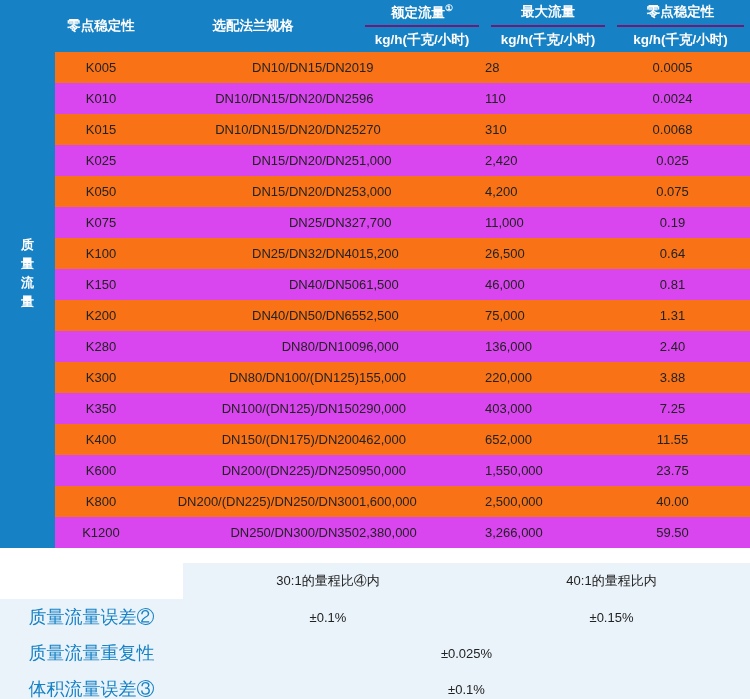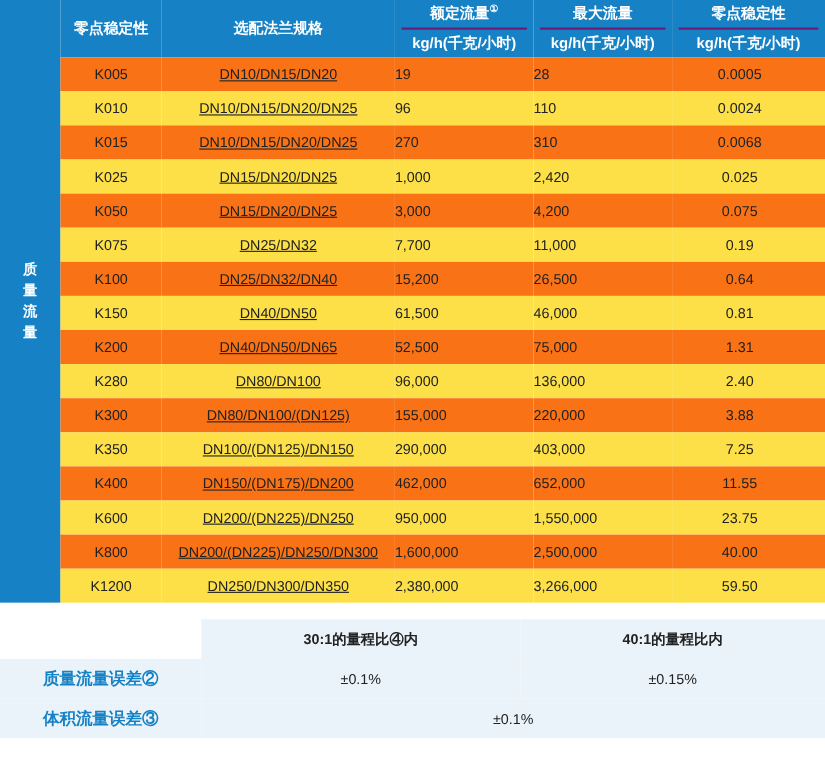--- a/index.html
+++ b/index.html
@@ -74,31 +74,30 @@
 
   
   td.c {
     height: 31px;
     vertical-align: middle;
     font-size: 13px;
     color: #222;
     border-bottom: 1px solid #ffffff;
   }
   tr.odd td.c { background: #f97316; }
-  tr.even td.c { background: #fde047; }
+  tr.even td.c { background: #d946ef; }
   td.model {
     text-align: center;
     width: 92px;
     color: #222;
   }
   td.flange {
-    text-align: center;
+    text-align: right;
     padding-left: 14px;
     width: 212px;
-    text-decoration: underline;
   }
   td.num {
     text-align: left;
     padding-right: 26px;
     width: 126px;
   }
   td.num.last {
     padding-right: 16px;
     text-align: center;
     width: 119px;
@@ -118,40 +117,40 @@
   }
   table.bottom td {
     padding: 0;
     border: none;
   }
   .bl {
     width: 183px;
     text-align: center;
     vertical-align: middle;
     color: #1681c4;
-    font-weight: bold;
-    font-size: 15px;
+    font-weight: normal;
+    font-size: 18px;
     height: 36px;
     background: #eaf3fa;
     border-bottom: 2px solid #ffffff;
     border-right: 2px solid #ffffff;
   }
   .bv {
     text-align: center;
     vertical-align: middle;
     font-size: 13px;
     height: 36px;
     background: #eaf3fa;
     color: #222;
     border-bottom: 2px solid #ffffff;
     border-right: 2px solid #ffffff;
   }
   .bv:last-child { border-right: none; text-align: center; }
   .bv.blank { background: #ffffff; }
-  .range-row .bv { font-weight: bold; margin-top: 32px; }
+  .range-row .bv { font-weight: normal; margin-top: 32px; }
 </style>
 </head>
 <body>
 
 <div class="sheet">
 
   <table class="spec">
     <colgroup>
       <col style="width:55px">
       <col style="width:92px">
@@ -329,19 +328,23 @@
       <td class="bv blank"></td>
       <td class="bv"><span>30:1的量程比④内</span></td>
       <td class="bv"><span>40:1的量程比内</span></td>
     </tr>
     <tr>
       <td class="bl">质量流量误差②</td>
       <td class="bv">±0.1%</td>
       <td class="bv">±0.15%</td>
     </tr>
     <tr>
+      <td class="bl">质量流量重复性</td>
+      <td class="bv" colspan="2">±0.025%</td>
+    </tr>
+    <tr>
       <td class="bl">体积流量误差③</td>
       <td class="bv" colspan="2">±0.1%</td>
     </tr>
   </tbody>
     </table>
 
 </div>
 
 </body></html>

